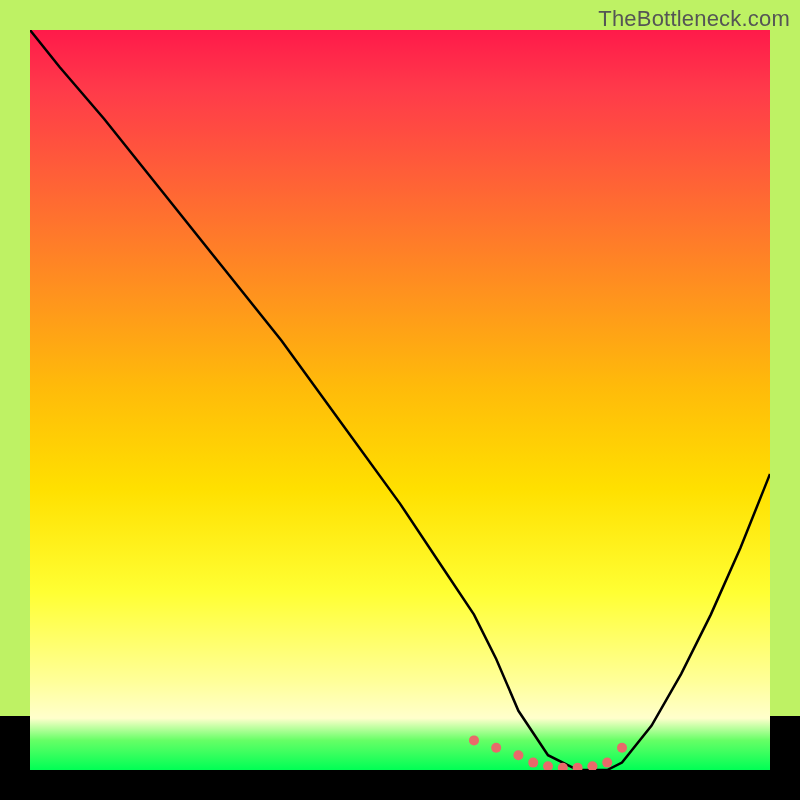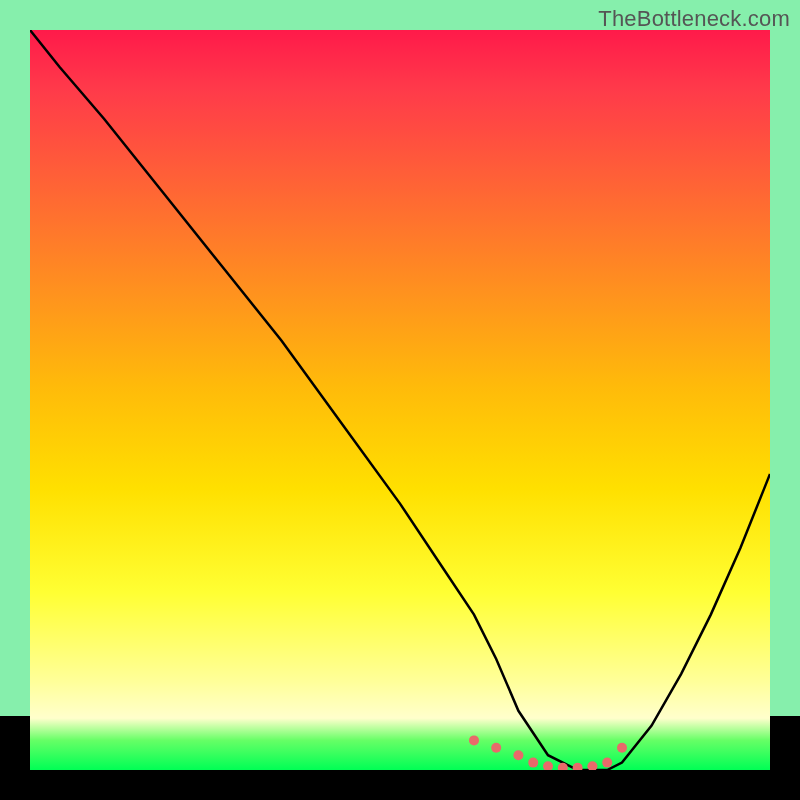--- a/index.html
+++ b/index.html
@@ -8,21 +8,21 @@
     background: #000;
     width: 800px;
     height: 800px;
     overflow: hidden;
     font-family: Arial, sans-serif;
   }
   .container {
     position: relative;
     width: 800px;
     height: 716px;
-    background: #86efac;
+    background: #bef264;
   }
   .plot-area {
     position: absolute;
     left: 30px;
     top: 30px;
     width: 740px;
     height: 740px;
     background: linear-gradient(to bottom,
       #ff1a4a 0%,
       #ff3a4a 8%,

